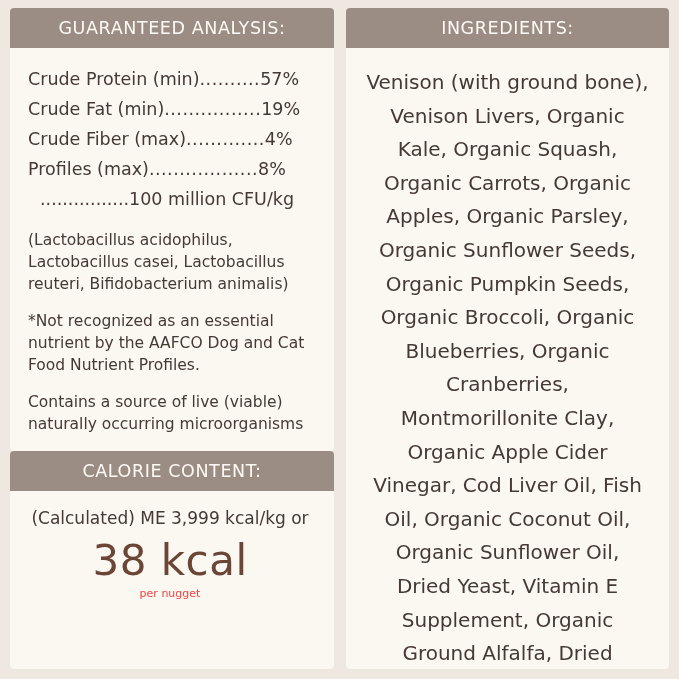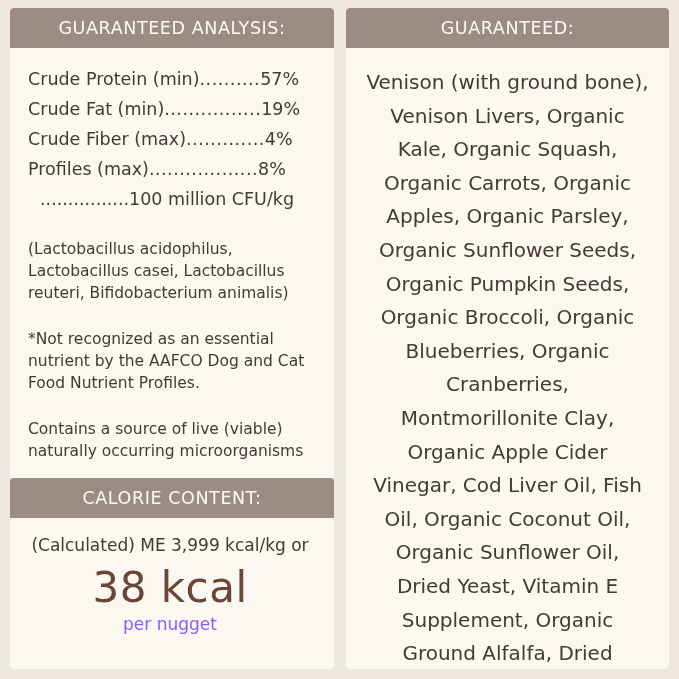--- a/index.html
+++ b/index.html
@@ -67,21 +67,21 @@
   .ga-cont {
     font-size: 17.5px;
     line-height: 1.72;
     color: #453a33;
     padding-left: 12px;
   }
   .ga-note {
     font-size: 15.5px;
     line-height: 1.42;
     color: #453a33;
-    margin-top: 24px;
+    margin-top: 15px;
   }
   .ga-note.first { }
 
   
   .cal-panel { flex: 1 1 auto; }
   .cal-body {
     padding: 16px 22px 18px 18px;
     text-align: center;
   }
   .cal-line1 {
@@ -89,22 +89,22 @@
     color: #453a33;
     line-height: 1.35;
   }
   .cal-big {
     font-size: 42px;
     color: #6b4636;
     margin: 6px 0 2px 0;
     letter-spacing: 0.5px;
   }
   .cal-sub {
-    font-size: 17px;
-    color: #8b5cf6;
+    font-size: 11px;
+    color: #ef4444;
   }
 
   
   .ing-panel { height: 100%; }
   .ing-body {
     padding: 18px 20px 18px 20px;
     text-align: center;
   }
   .ing-text {
     font-size: 20px;
@@ -150,20 +150,20 @@
         <div class="cal-line1">(Calculated) ME 3,999 kcal/kg or</div>
         <div class="cal-big">38 kcal</div>
         <div class="cal-sub">per nugget</div>
       </div>
     </section>
 
   </div>
 
   <div class="col-right">
     <section class="panel ing-panel">
-      <div class="panel-header">GUARANTEED:</div>
+      <div class="panel-header">INGREDIENTS:</div>
       <div class="panel-body ing-body">
         <div class="ing-text">Venison (with ground bone), Venison Livers, Organic Kale, Organic Squash, Organic Carrots, Organic Apples, Organic Parsley, Organic Sunflower Seeds, Organic Pumpkin Seeds, Organic Broccoli, Organic Blueberries, Organic Cranberries, Montmorillonite Clay, Organic Apple Cider Vinegar, Cod Liver Oil, Fish Oil, Organic Coconut Oil, Organic Sunflower Oil, Dried Yeast, Vitamin E Supplement, Organic Ground Alfalfa, Dried Organic Kelp, Liquid Lactobacillus acidophilus fermentation product, Liquid Lactobacillus casei fermentation product, Liquid Lactobacillus reuteri fermentation product, Liquid Bifidobacterium animalis fermentation product, Taurine, Organic Rosemary Extract</div>
       </div>
     </section>
   </div>
 
 </div>
 
 </body></html>

